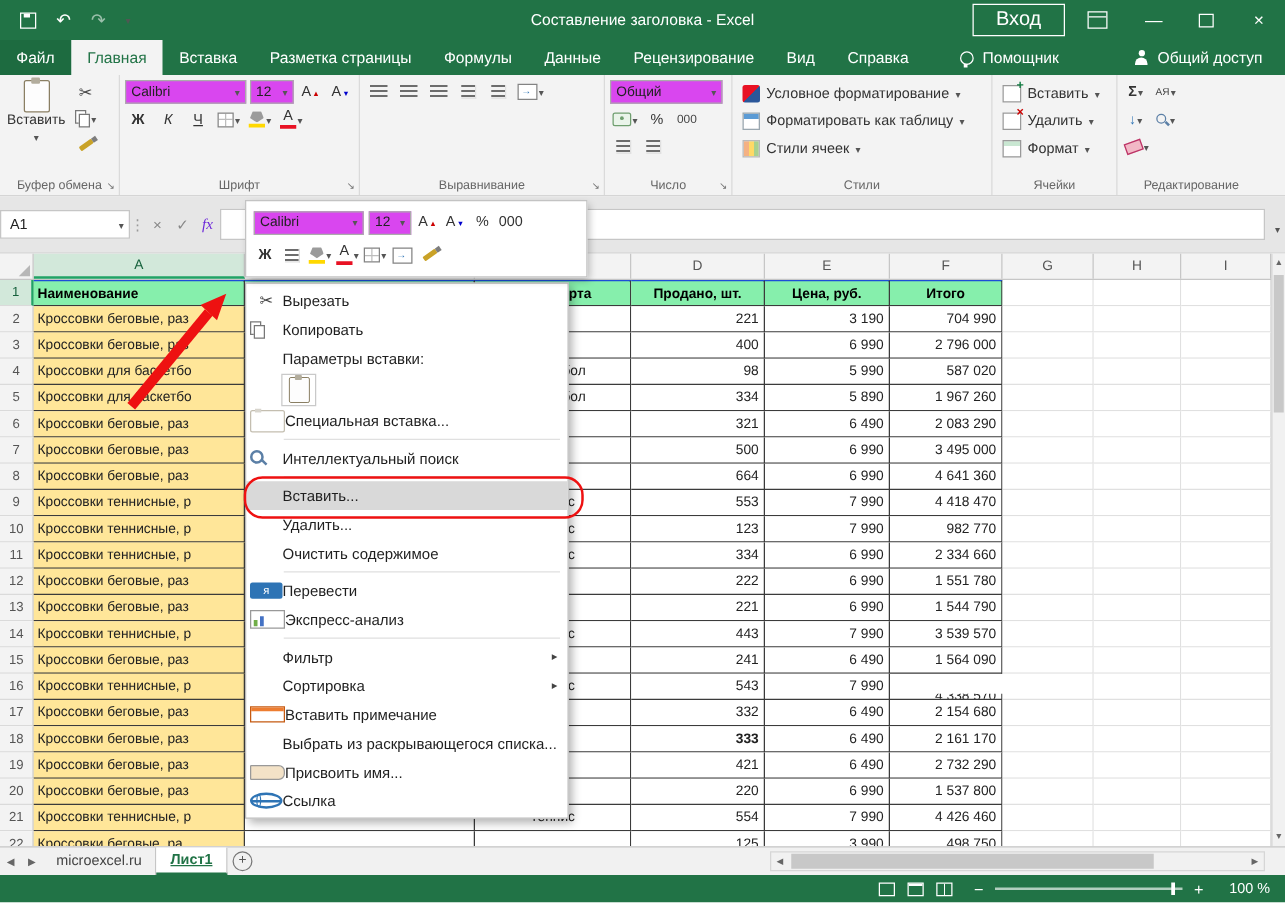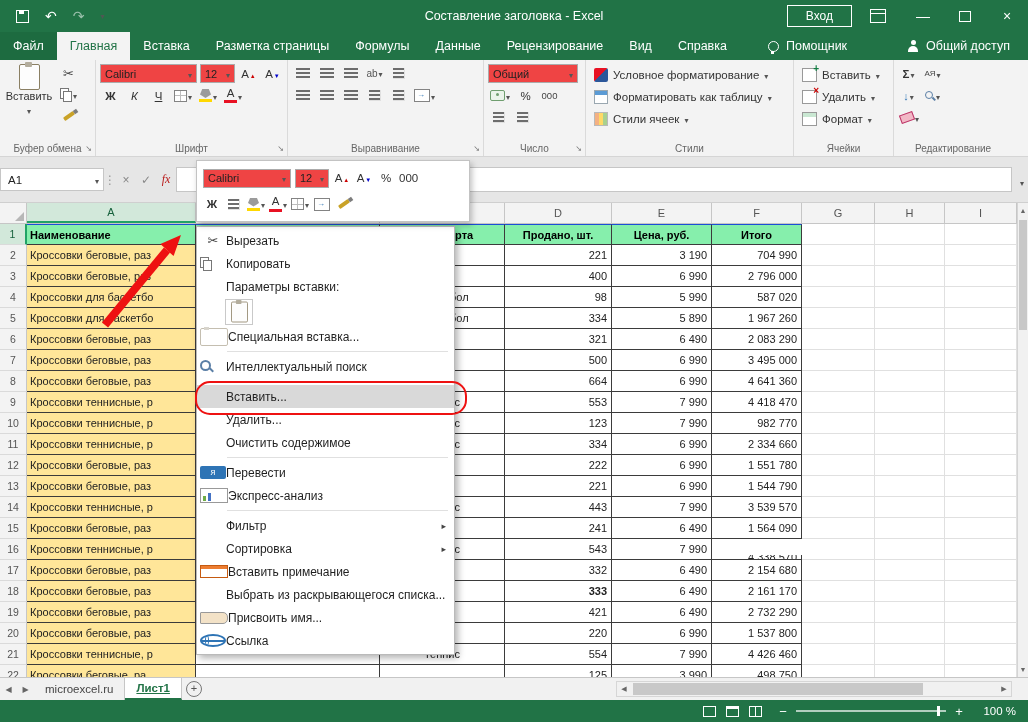--- a/index.html
+++ b/index.html
@@ -8,21 +8,21 @@
   
   .titlebar{height:32px;background:#217346;color:#fff;display:flex;align-items:center;position:relative;}
   .qat{display:flex;align-items:center;gap:16px;padding-left:16px;z-index:2;}
   .ic-save{width:11px;height:11px;border:1.5px solid #fff;position:relative;display:inline-block;}
   .ic-save::before{content:"";position:absolute;left:2px;top:0;width:5px;height:3px;background:#fff;}
   .qat .glyph{font-size:14px;line-height:1;}
   .dim{opacity:.55;}
   .qat-dd{font-size:9px;opacity:.9;}
   .tb-title{position:absolute;left:0;right:0;text-align:center;font-size:12.5px;pointer-events:none;}
   .tb-right{margin-left:auto;display:flex;align-items:center;z-index:2;}
-  .signin{border:1px solid #fff;padding:3px 18px;font-size:12px;margin-right:18px;}
+  .signin{border:1px solid #fff;padding:3px 18px;font-size:16px;margin-right:18px;}
   .ic-ribbonopts{width:14px;height:12px;border:1px solid #fff;position:relative;margin-right:16px;display:inline-block;}
   .ic-ribbonopts::before{content:"";position:absolute;left:0;right:0;top:3px;height:1px;background:#fff;}
   .winbtn{width:42px;height:32px;display:flex;align-items:center;justify-content:center;font-size:14px;}
   .ic-max{width:10px;height:9px;border:1px solid #fff;display:inline-block;}
   
   .tabrow{height:28px;background:#217346;color:#fff;display:flex;align-items:stretch;font-size:12.5px;}
   .tab{padding:0 13px;display:flex;align-items:center;}
   .tab-file{background:#1d6b40;}
   .tab.active{background:#f3f3f3;color:#217346;font-weight:400;}
   .assistant{margin-left:28px;display:flex;align-items:center;gap:7px;}
@@ -32,21 +32,21 @@
   .ic-person{width:12px;height:12px;position:relative;display:inline-block;}
   .ic-person::before{content:"";position:absolute;left:3.5px;top:0;width:5px;height:5px;border-radius:50%;background:#fff;}
   .ic-person::after{content:"";position:absolute;left:1px;top:6px;width:10px;height:6px;border-radius:5px 5px 0 0;background:#fff;}
   
   .ribbon{height:97px;background:#f3f3f3;display:flex;border-bottom:1px solid #d5d5d5;box-sizing:border-box;}
   .rgroup{position:relative;border-right:1px solid #dadada;padding:4px 4px 16px 4px;box-sizing:border-box;flex:none;}
   .rlabel{position:absolute;bottom:2px;left:0;right:0;text-align:center;font-size:10px;color:#666;white-space:nowrap;}
   .launcher{position:absolute;right:3px;bottom:3px;font-size:8px;color:#777;}
   .launcher::before{content:"↘";}
   .dd::before{content:"▾";font-size:8px;color:#555;}
-  .combo{background:#ef4444;border:1px solid #ababab;height:19px;display:flex;align-items:center;font-size:11px;padding:0 4px;box-sizing:border-box;color:#222;gap:4px;}
+  .combo{background:#d946ef;border:1px solid #ababab;height:19px;display:flex;align-items:center;font-size:11px;padding:0 4px;box-sizing:border-box;color:#222;gap:4px;}
   .combo .dd{margin-left:auto;}
   .sbtn{height:19px;min-width:17px;display:inline-flex;align-items:center;justify-content:center;font-size:11.5px;color:#333;gap:1px;padding:0 2px;}
   .rrow{display:flex;align-items:center;gap:3px;margin-bottom:3px;}
   .bigbtn{width:50px;display:flex;flex-direction:column;align-items:center;font-size:11px;color:#333;line-height:1.25;}
   .ic-clip{width:19px;height:24px;border:1px solid #8a7f63;background:#fdfdfd;border-radius:2px;position:relative;display:inline-block;}
   .ic-clip::before{content:"";position:absolute;top:-3px;left:5px;width:7px;height:5px;background:#b3ad9d;border-radius:1px;}
   .ic-clip.small{transform:scale(.8);}
   .icol{display:flex;flex-direction:column;gap:2px;margin-left:4px;}
   .scis::before{content:"✂";font-size:13px;color:#444;}
   .ic-copy{position:relative;width:12px;height:13px;display:inline-block;}
@@ -85,21 +85,21 @@
   .ic-mag::after{content:"";position:absolute;left:7px;top:7px;width:4px;height:1.5px;background:#5b7fa6;transform:rotate(45deg);}
   .ic-eraser{width:12px;height:7px;background:#f2b8c6;border:1px solid #b36;transform:rotate(-20deg);display:inline-block;}
   .ic-filldown::before{content:"↓";color:#2e74b5;font-size:11px;}
   .sorttxt{font-size:8px;line-height:1;color:#444;display:inline-flex;flex-direction:column;}
   
   .formula{height:46px;background:#e6e6e6;display:flex;align-items:center;padding-left:0;position:relative;border-bottom:1px solid #cfcfcf;box-sizing:border-box;}
   .namebox{width:104px;height:23px;background:#fff;border:1px solid #c6c6c6;display:flex;align-items:center;padding-left:7px;font-size:11.5px;box-sizing:border-box;}
   .namebox .dd{margin-left:auto;margin-right:4px;}
   .fdots{width:12px;text-align:center;color:#999;}
   .fbtn{width:20px;text-align:center;color:#888;font-size:12px;}
-  .fx{font-style:italic;font-family:"Liberation Serif","DejaVu Serif",serif;color:#b91c1c;}
+  .fx{font-style:italic;font-family:"Liberation Serif","DejaVu Serif",serif;color:#6d28d9;}
   .finput{flex:1;height:23px;background:#fff;border:1px solid #c6c6c6;margin-right:16px;}
   .fexpand{position:absolute;right:4px;top:18px;}
   
   .sheet{position:relative;height:474px;background:#fff;}
   .colhdr{display:flex;height:21px;background:#f3f3f3;border-bottom:1px solid #c6c6c6;box-sizing:border-box;}
   .corner{width:27px;flex:none;border-right:1px solid #c6c6c6;position:relative;box-sizing:border-box;}
   .corner::after{content:"";position:absolute;right:2px;bottom:2px;border-left:9px solid transparent;border-bottom:9px solid #b7b7b7;}
   .ch{display:flex;align-items:center;justify-content:center;font-size:11px;color:#555;border-right:1px solid #c6c6c6;box-sizing:border-box;flex:none;}
   .ch.sel{background:#d2e8da;border-bottom:2px solid #21a366;color:#16613c;}
   .rowswrap{height:453px;overflow:hidden;}
@@ -302,35 +302,20 @@
       <div class="rrow">
         <span class="sbtn">
             <span class="bars"></span>
           </span>
         <span class="sbtn">
             <span class="bars"></span>
           </span>
         <span class="sbtn">
             <span class="bars"></span>
           </span>
-        <span class="sbtn ic-rotab">ab<span class="dd"></span></span>
-        <span class="sbtn">
-            <span class="bars c"></span>
-          </span>
-      </div>
-      <div class="rrow">
-        <span class="sbtn">
-            <span class="bars"></span>
-          </span>
-        <span class="sbtn">
-            <span class="bars"></span>
-          </span>
-        <span class="sbtn">
-            <span class="bars"></span>
-          </span>
         <span class="sbtn">
             <span class="bars c"></span>
           </span>
         <span class="sbtn">
             <span class="bars c"></span>
           </span>
         <span class="sbtn">
             <span class="ic-merge"></span>
             <span class="dd"></span>
           </span>

